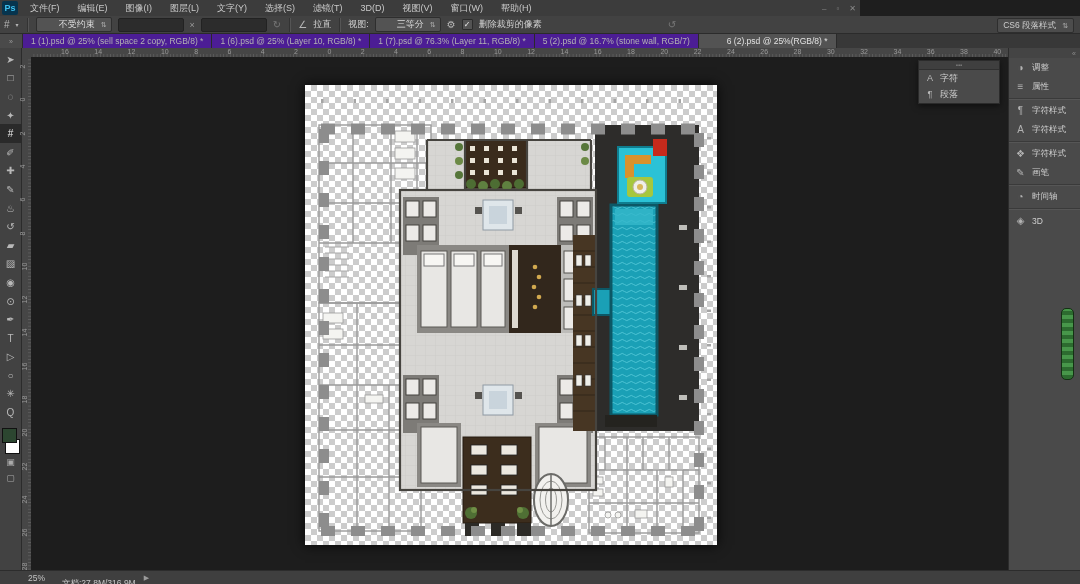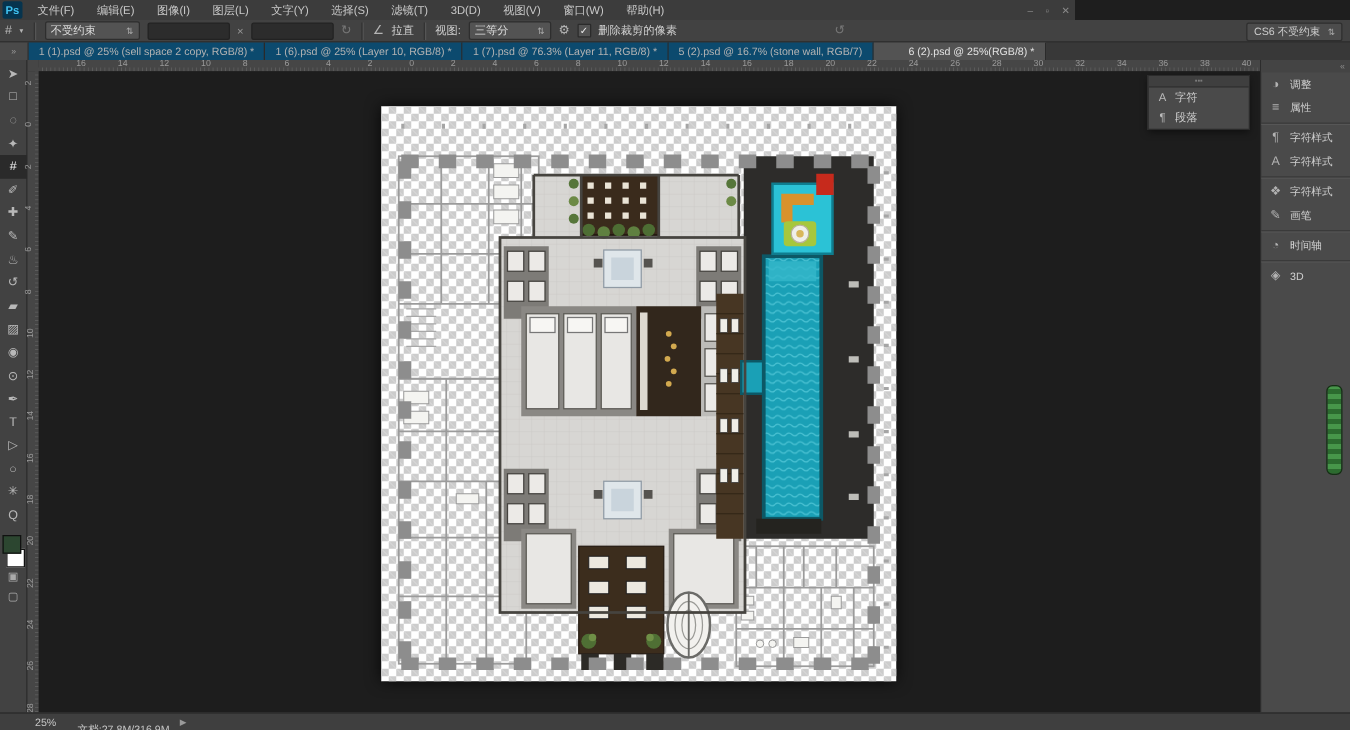--- a/index.html
+++ b/index.html
@@ -16,36 +16,36 @@
   .menu-item{padding:16px 9px;height:16px;display:flex;align-items:center;cursor:default;}
   #wincontrols{position:absolute;right:4px;top:0;height:16px;display:flex;gap:10px;align-items:center;
                font-size:8px;color:#8a8a8a;}
 
   
   #optionsbar{left:0;top:16px;width:1080px;height:18px;background:#424242;border-bottom:1px solid #2b2b2b;
               display:flex;align-items:center;font-size:9px;gap:6px;padding-left:4px;box-sizing:border-box;}
   .ob-icon{color:#b5b5b5;font-size:10px;}
   .ob-sep{width:1px;height:14px;background:#333;margin:0 2px;box-shadow:1px 0 0 #555;}
   .ob-select{background:#535353;border:1px solid #2e2e2e;border-radius:2px;height:13px;display:flex;
-             align-items:center;gap:6px;padding:0 4px;color:#ddd;}
+             align-items:center;gap:6px;padding:0 4px;color:#ddd;text-align:right;}
   .ob-select .caret{font-size:7px;color:#aaa;}
   .ob-field{width:58px;height:12px;background:#2c2c2c;border:1px solid #222;border-radius:2px;color:#ddd;
             font-size:9px;padding:0 3px;}
   .ob-check{width:9px;height:9px;background:#535353;border:1px solid #2b2b2b;border-radius:1px;
             display:inline-flex;align-items:center;justify-content:center;font-size:8px;color:#eee;}
   #workspace-switcher{position:absolute;right:6px;top:2px;height:13px;background:#4c4c4c;border:1px solid #2e2e2e;
             border-radius:2px;display:flex;align-items:center;gap:6px;padding:0 5px;font-size:8.5px;color:#ccc;}
   .dim{opacity:.45;}
 
   
   #tabbar{left:0;top:34px;width:1080px;height:14px;background:#383838;display:flex;align-items:flex-end;}
   #toolbar-collapse{width:22px;height:14px;background:#4a4a4a;border-right:1px solid #2c2c2c;
                     display:flex;align-items:center;justify-content:center;font-size:7px;color:#999;}
   .tab{height:14px;display:flex;align-items:center;padding:0 8px;font-size:8.5px;color:#b3b3b3;
-       background:#0c4a6e;border-right:1px solid #2a2a2a;white-space:nowrap;cursor:default;}
+       background:#4c1d95;border-right:1px solid #2a2a2a;white-space:nowrap;cursor:default;}
   .tab.active{background:#535353;color:#e2e2e2;padding-left:28px;}
 
   
   #toolbar{left:0;top:48px;width:22px;height:522px;background:#424242;border-right:1px solid #2b2b2b;
            display:flex;flex-direction:column;align-items:center;padding-top:2px;box-sizing:border-box;}
   .tool{width:22px;height:18.6px;display:flex;align-items:center;justify-content:center;font-size:10px;
         color:#b8b8b8;cursor:default;}
   .tool.active{background:#2a2a2a;color:#eee;}
   #swatches{position:relative;width:18px;height:26px;margin-top:6px;}
   #fg-swatch{position:absolute;left:0;top:0;width:13px;height:13px;border:1px solid #111;z-index:2;}
@@ -146,21 +146,21 @@
     <span>视图:</span>
     <span class="ob-select" style="width:56px;">
       <span style="flex:1;">三等分</span>
       <span class="caret">⇅</span>
     </span>
     <span class="ob-icon">⚙</span>
     <span class="ob-check">✓</span>
     <span>删除裁剪的像素</span>
     <span class="ob-icon dim" style="margin-left:120px;">↺</span>
     <span id="workspace-switcher">
-      <span>CS6 不受约束</span>
+      <span>CS6 段落样式</span>
       <span class="caret" style="font-size:7px;color:#aaa;">⇅</span>
     </span>
   </div>
 
   <div id="tabbar" class="abs">
     <div id="toolbar-collapse">»</div>
     <div id="tabs" style="display:flex;height:14px;">
         <div class="tab">1 (1).psd @ 25% (sell space 2 copy, RGB/8) *</div>
         <div class="tab">1 (6).psd @ 25% (Layer 10, RGB/8) *</div>
         <div class="tab">1 (7).psd @ 76.3% (Layer 11, RGB/8) *</div>

